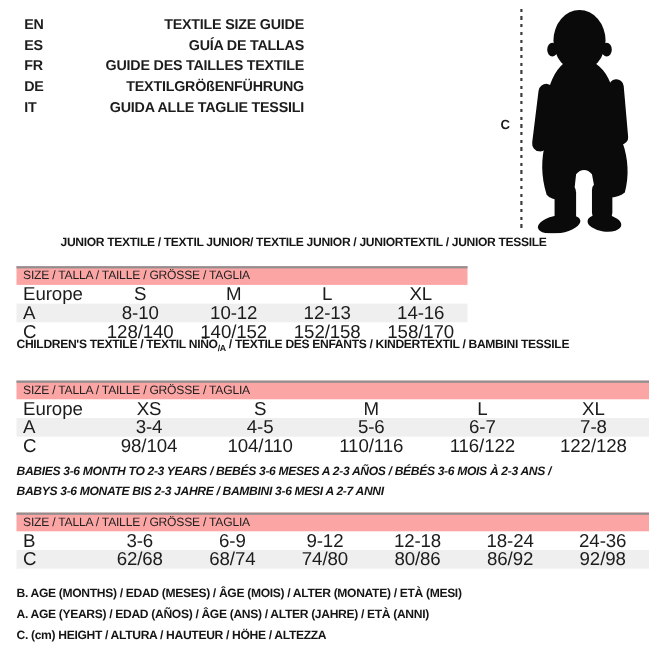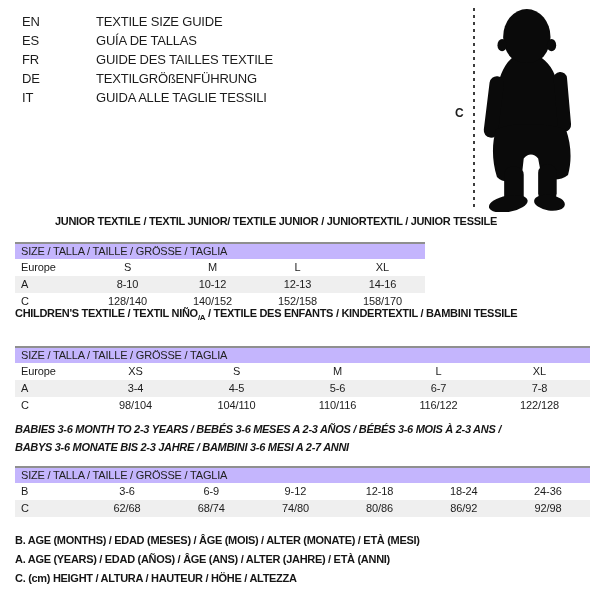--- a/index.html
+++ b/index.html
@@ -1,21 +1,21 @@
 <!DOCTYPE html>
 <html><head>
 <meta charset="utf-8">
 <style>
   html,body{margin:0;padding:0;background:#fff;}
   .page{position:relative;width:600px;height:600px;background:#ffffff;overflow:hidden;
         font-family:"Liberation Sans",sans-serif;color:#1c1c1c;}
 
   
   .lang-list{position:absolute;left:22px;top:12px;}
-  .lang-row{display:flex;line-height:19px;font-size:13px;font-weight:normal;letter-spacing:-0.2px;}
+  .lang-row{display:flex;line-height:19px;font-size:13px;font-weight:bold;letter-spacing:-0.2px;justify-content:space-between;}
   .lang-code{width:36px;}
   .lang-title{white-space:nowrap;margin-left:38px;}
 
   
   .c-label{position:absolute;left:455px;top:106px;font-size:12px;font-weight:bold;}
   .dotline{position:absolute;left:473px;top:8px;width:2px;height:202px;
            background-image:repeating-linear-gradient(to bottom,#3d3d3d 0 3px,transparent 3px 7px);}
   .toddler{position:absolute;left:479px;top:6px;}
 
   
@@ -24,24 +24,24 @@
   .sec-title sub{font-size:8px;}
   #t1-title{top:215px;margin-left:40px;}
   #t2-title{top:307px;}
   #t3-title{top:421px;line-height:17.5px;font-style:italic;}
 
   
   .sizetable{position:absolute;left:15px;}
   #t1{top:242px;width:410px;}
   #t2{top:346px;width:575px;}
   #t3{top:466px;width:575px;}
-  .size-bar{box-sizing:border-box;height:17px;line-height:15px;background:#c4b5fd;
+  .size-bar{box-sizing:border-box;height:17px;line-height:15px;background:#fca5a5;
             border-top:2px solid #8f8f8f;padding-left:6px;font-size:11px;color:#222;
             letter-spacing:-0.2px;}
-  .trow{display:grid;height:17px;line-height:17px;font-size:11px;letter-spacing:-0.1px;}
+  .trow{display:grid;height:17px;line-height:17px;font-size:17px;letter-spacing:-0.1px;}
   .cols5{grid-template-columns:70px repeat(4,1fr);}
   .cols6{grid-template-columns:70px repeat(5,1fr);}
   .cols7{grid-template-columns:70px repeat(6,1fr);}
   .trow span{text-align:center;}
   .trow span:first-child{text-align:left;padding-left:6px;}
   .alt{background:#efefef;}
 
   
   .legend{position:absolute;left:15px;top:531px;font-size:11px;font-weight:bold;
           letter-spacing:-0.3px;line-height:19px;color:#151515;}

